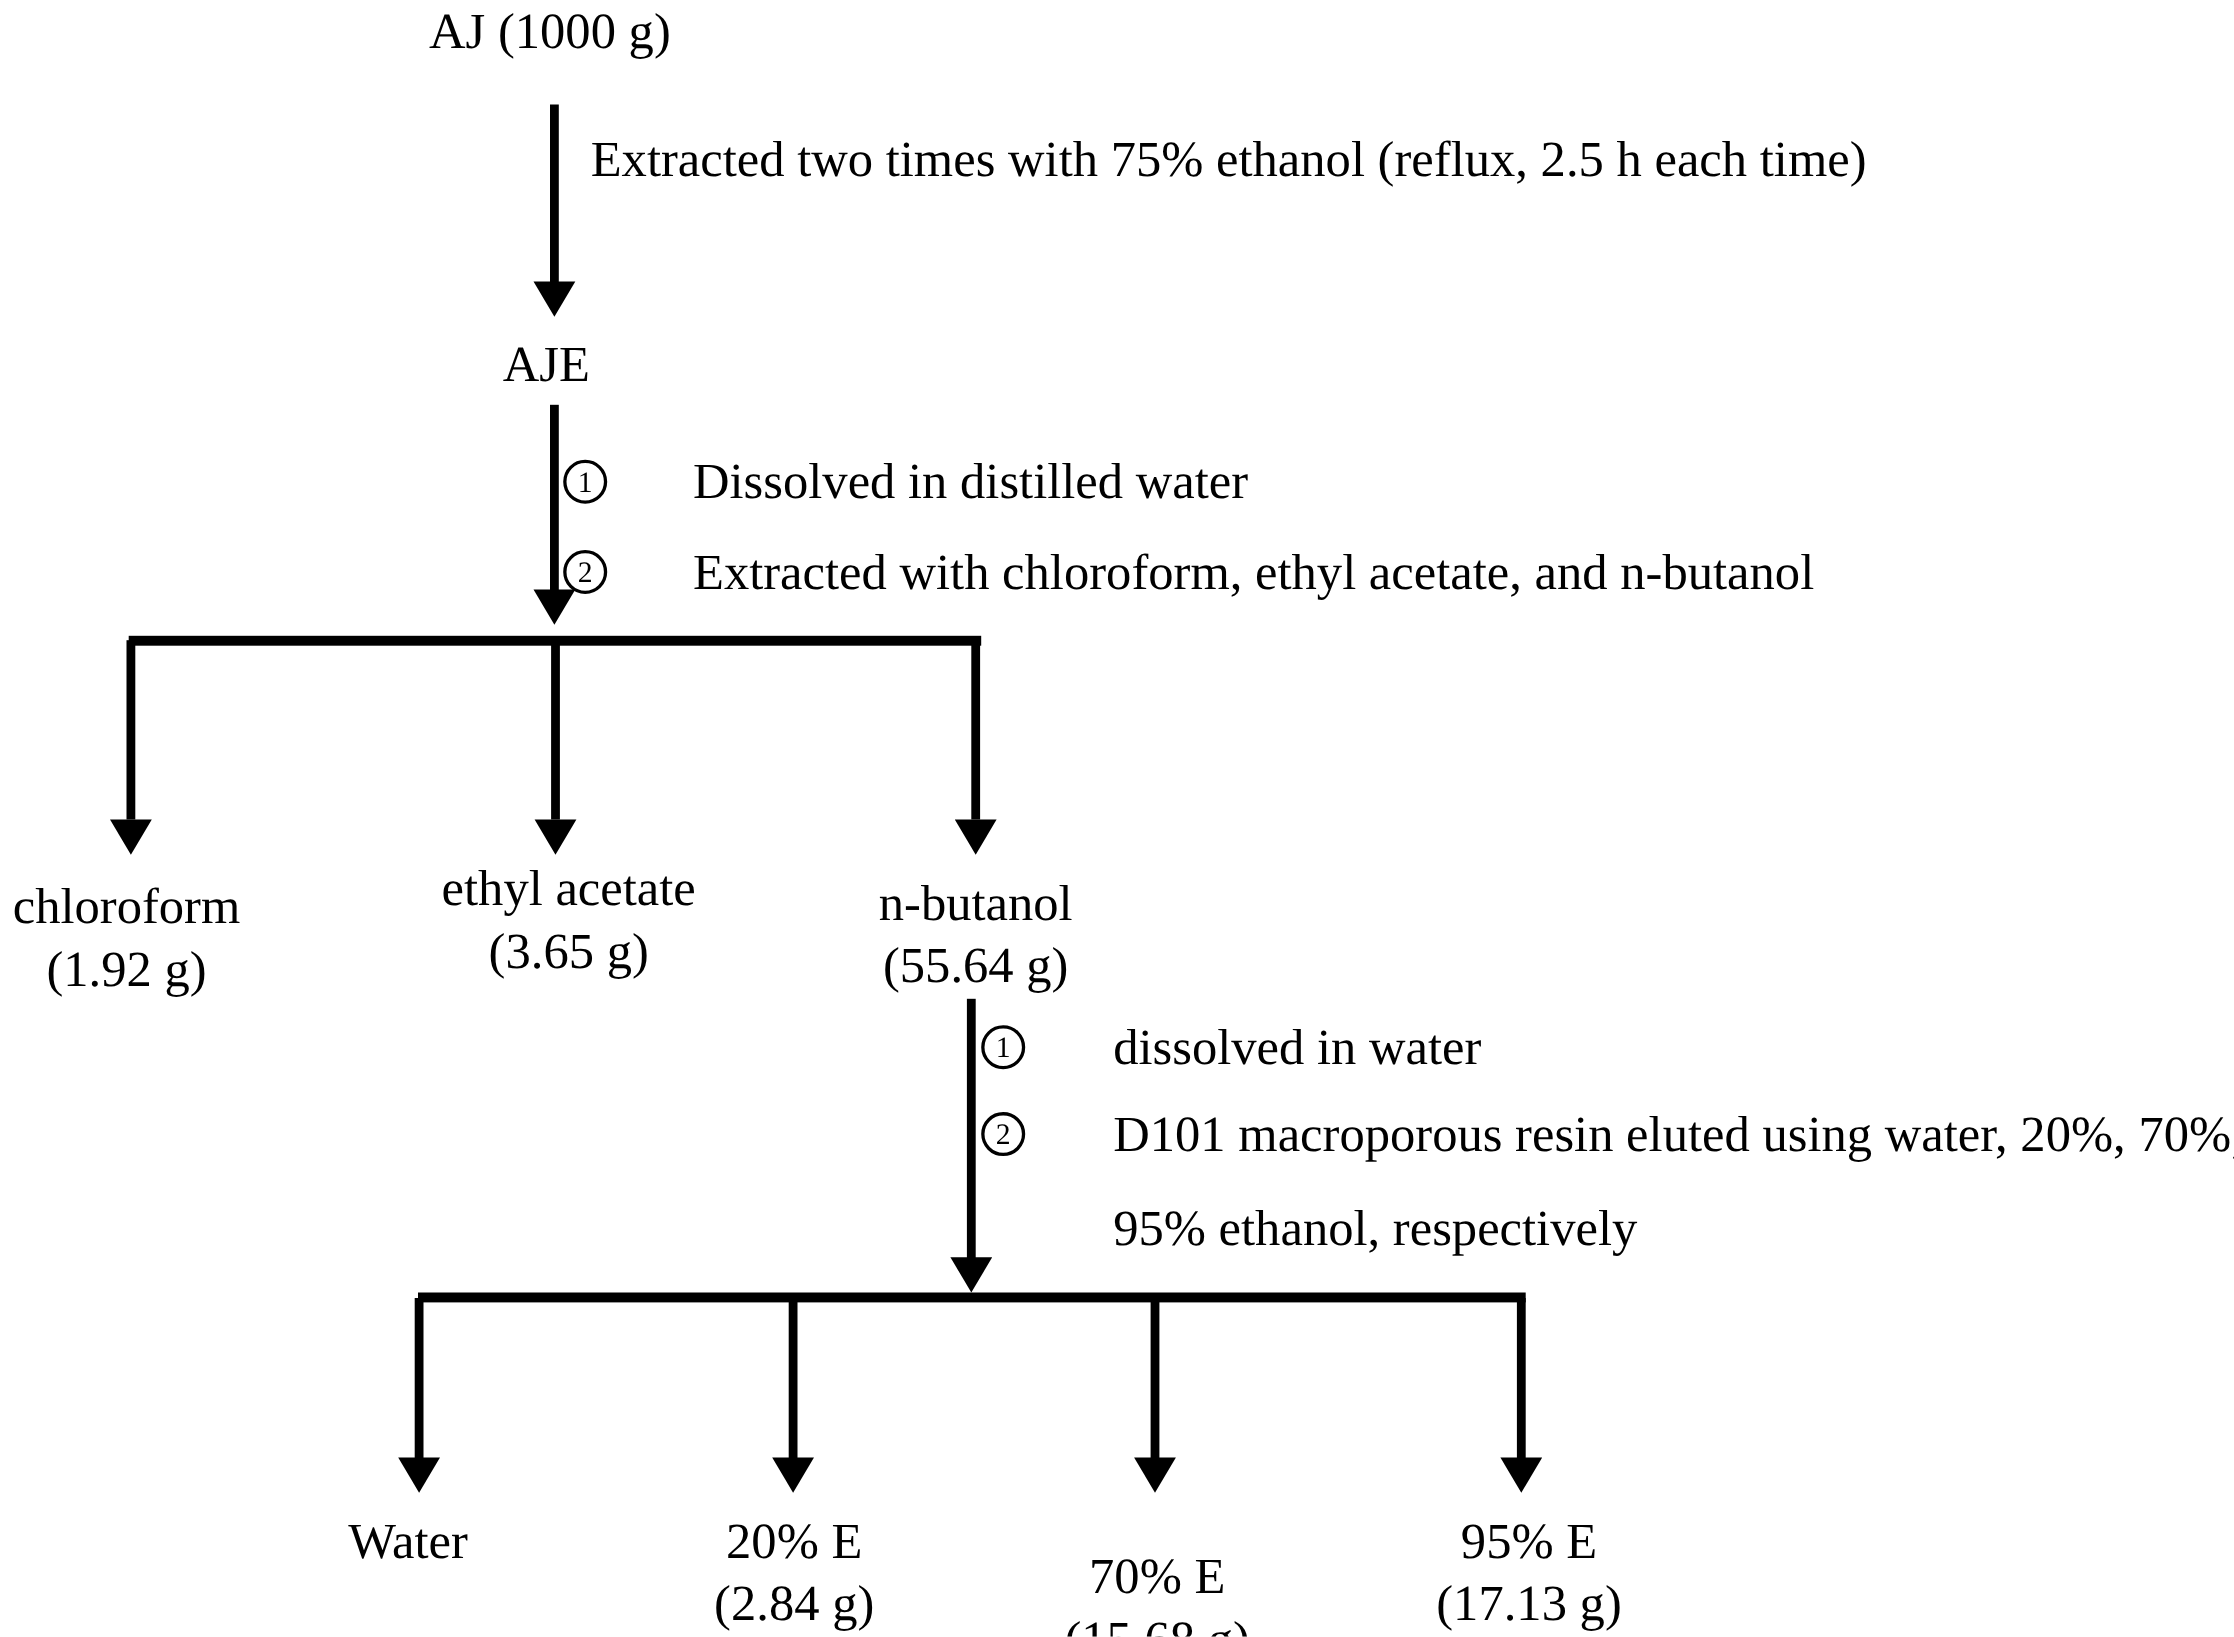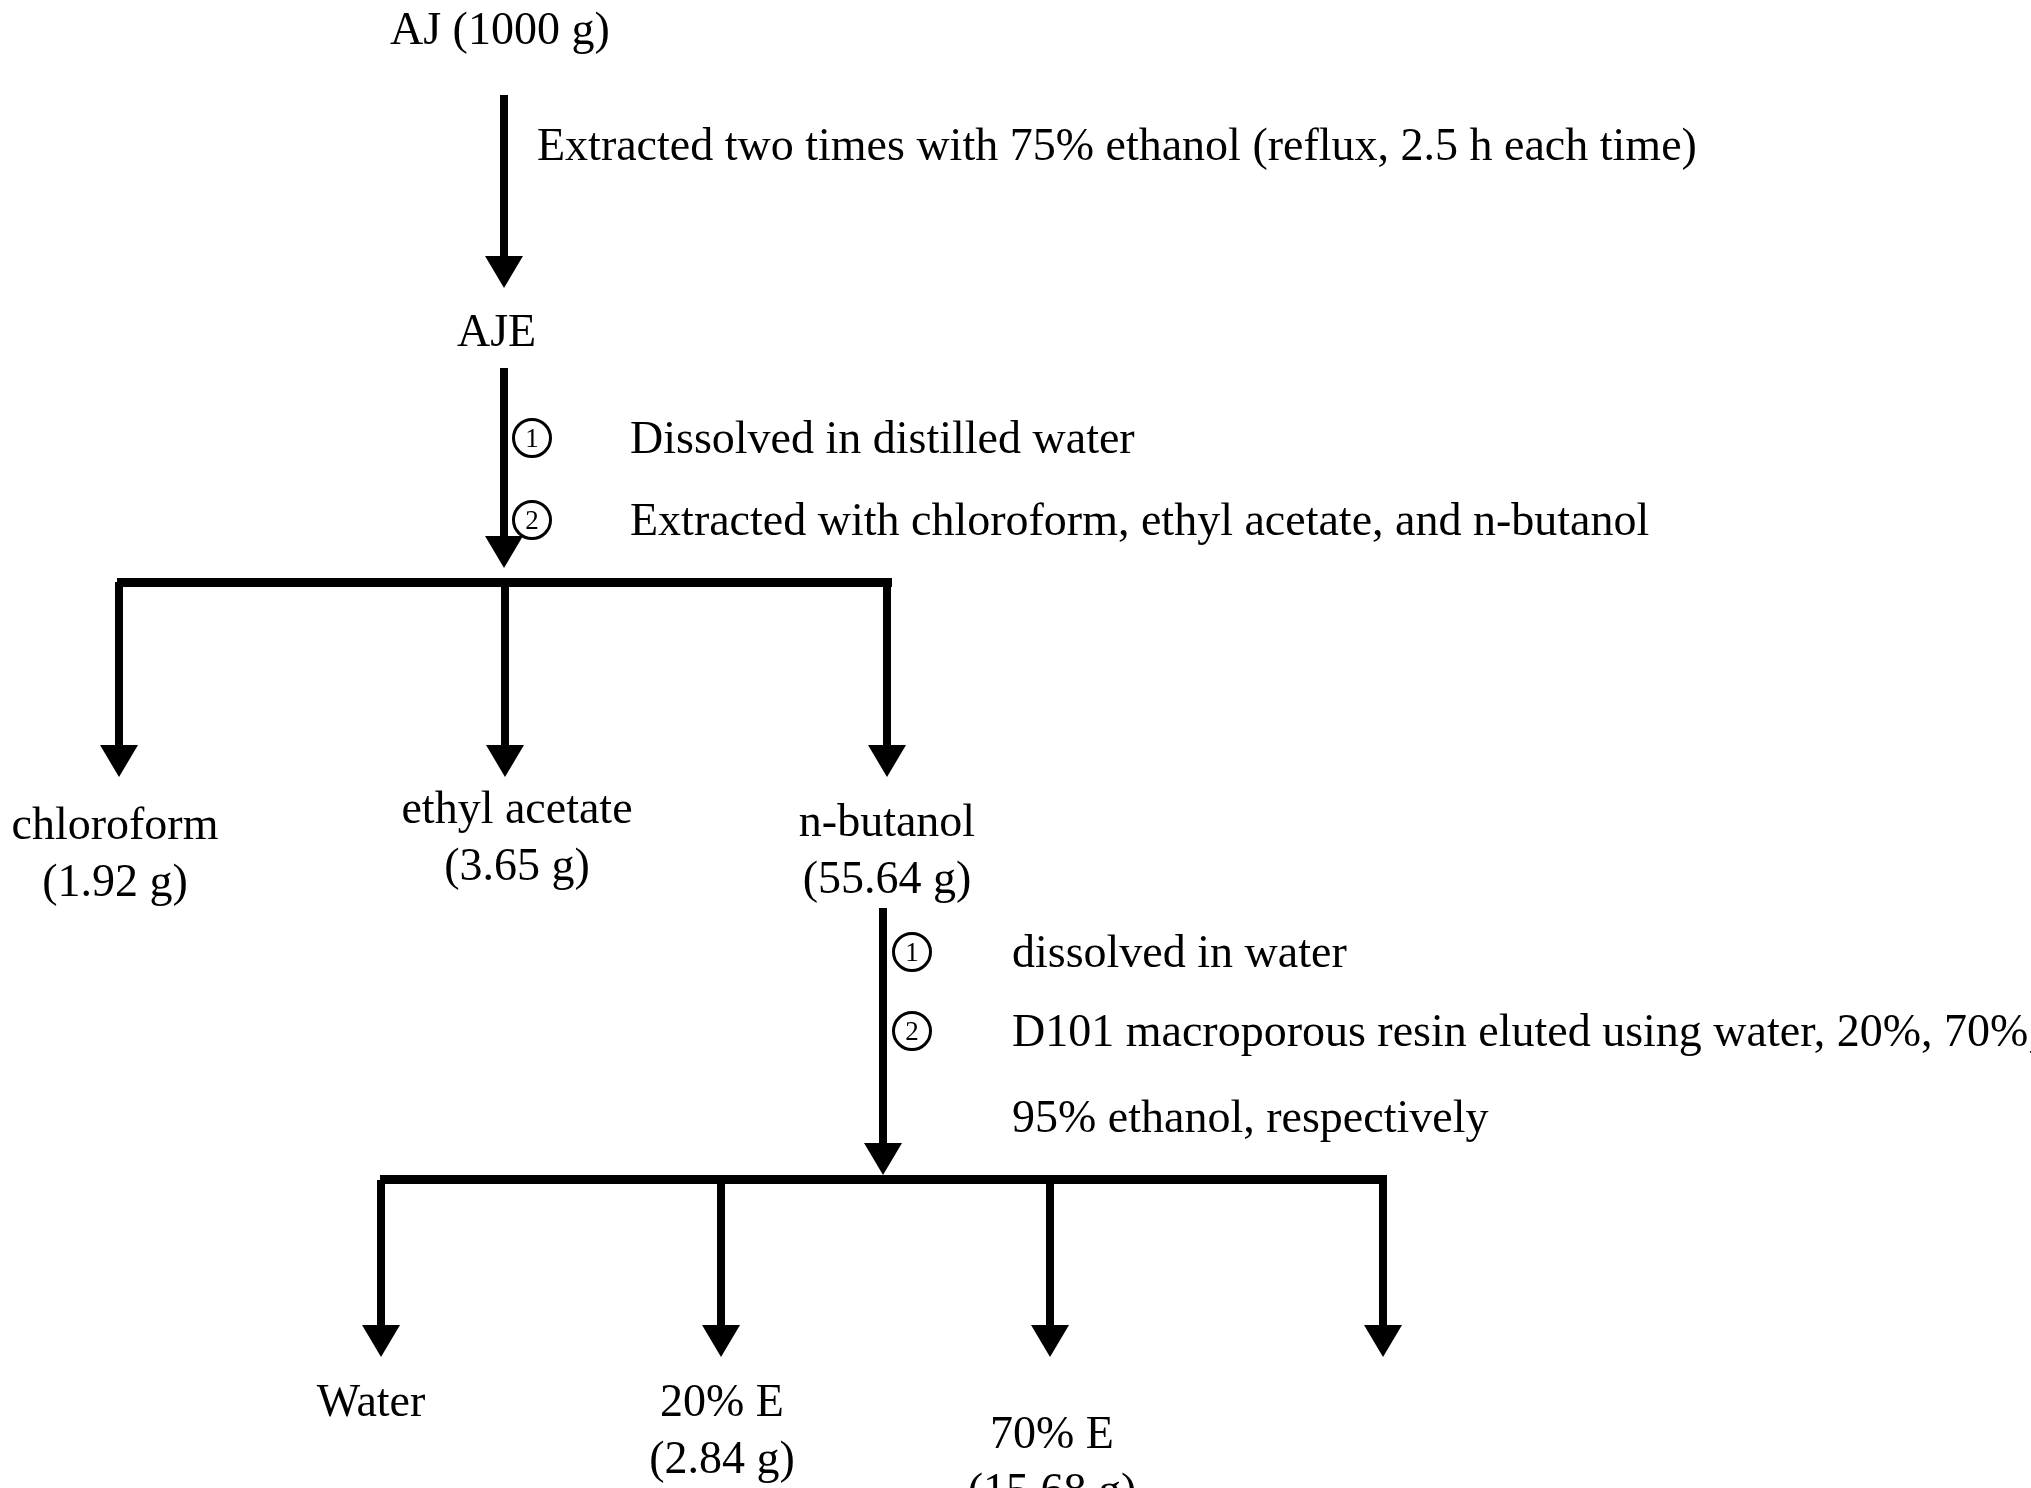--- a/index.html
+++ b/index.html
@@ -180,14 +180,18 @@
 
   <div class="vline pos-e70-line"></div>
   <div class="ahead pos-e70-head"></div>
   <div class="fraction pos-fraction2-2">
     <div class="fr-line">70% E</div>
     <div class="fr-line">(15.68 g)</div>
   </div>
 
   <div class="vline pos-e95-line"></div>
   <div class="ahead pos-e95-head"></div>
+  <div class="fraction pos-fraction2-3">
+    <div class="fr-line">95% E</div>
+    <div class="fr-line">(17.13 g)</div>
+  </div>
 
 </div>
 
 </body></html>

